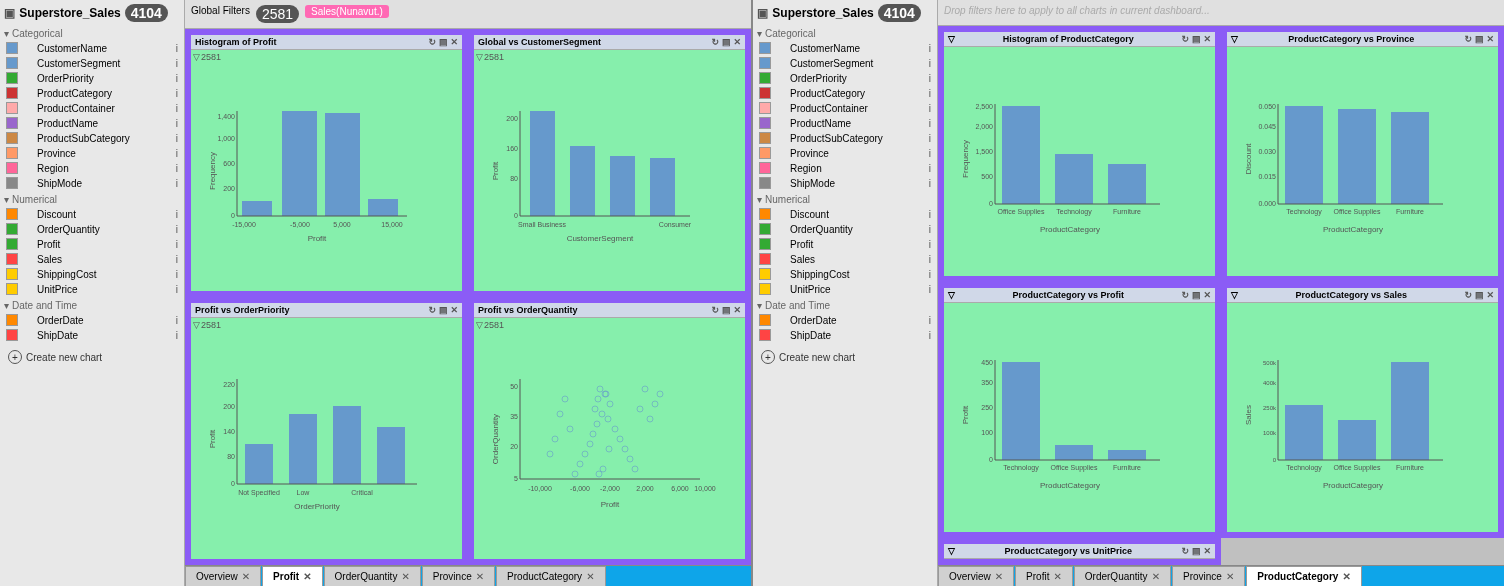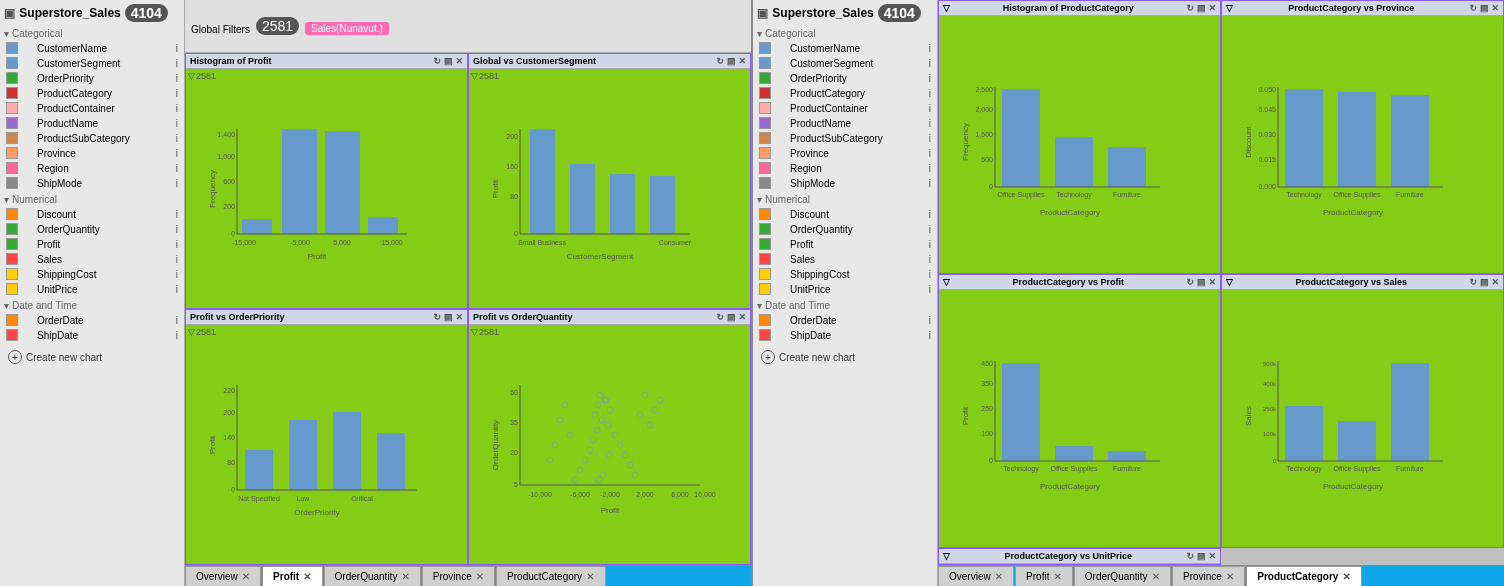--- a/index.html
+++ b/index.html
@@ -10,24 +10,24 @@
     .sidebar-count { background: #555; color: white; border-radius: 10px; padding: 1px 6px; font-size: 14px; }
     .section-label { color: #666; font-size: 10px; margin: 4px 0 2px 0; display: flex; align-items: center; gap: 3px; }
     .field-item { display: flex; align-items: center; justify-content: space-between; padding: 1px 2px; margin: 1px 0; background: #e8e8e8; }
     .field-color { width: 12px; height: 12px; border: 1px solid #999; display: inline-block; flex-shrink: 0; }
     .field-name { flex: 1; margin-left: 19px; font-size: 10px; }
     .field-info { color: #555; font-size: 10px; cursor: pointer; }
     .create-chart { display: flex; align-items: center; gap: 4px; padding: 4px; color: #333; cursor: pointer; margin-top: 4px; font-size: 10px; }
     .create-chart-icon { width: 14px; height: 14px; border: 1px solid #555; border-radius: 50%; display: flex; align-items: center; justify-content: center; font-size: 10px; }
 
     .main-content { flex: 1; display: flex; flex-direction: column; overflow: hidden; }
-    .global-filters { background: #e0e0e0; border-bottom: 1px solid #aaa; padding: 17px 6px; display: flex; align-items: flex-end; gap: 6px; font-size: 10px; min-height: 26px; }
+    .global-filters { background: #e0e0e0; border-bottom: 1px solid #aaa; padding: 5px 6px; display: flex; align-items: flex-start; gap: 6px; font-size: 10px; min-height: 26px; }
     .filter-tag { background: #ff69b4; color: white; padding: 1px 6px; border-radius: 3px; font-size: 10px; }
     .charts-grid { flex: 1; display: grid; grid-template-columns: 1fr 1fr; grid-template-rows: 1fr 1fr 60px; overflow: hidden; }
-    .chart-cell { border: 1px solid #8b5cf6; background: #84cc16; display: flex; flex-direction: column; overflow: hidden; }
+    .chart-cell { border: 6px solid #8b5cf6; background: #86efac; display: flex; flex-direction: column; overflow: hidden; }
     .chart-header { background: #d0d8e8; padding: 2px 4px; display: flex; align-items: center; justify-content: space-between; font-size: 9px; font-weight: bold; border-bottom: 1px solid #aaa; }
     .chart-header-icons { display: flex; gap: 3px; color: #555; }
     .chart-body { flex: 1; display: flex; align-items: center; justify-content: center; position: relative; overflow: hidden; }
     .chart-filter-badge { position: absolute; top: 2px; left: 2px; font-size: 9px; color: #555; display: flex; align-items: center; gap: 1px; }
     .tabs-row { background: #0ea5e9; display: flex; align-items: stretch; border-top: 1px solid #888; }
     .tab { padding: 4px 10px; background: #d0d0d0; border: 1px solid #999; border-bottom: none; cursor: pointer; font-size: 10px; display: flex; align-items: center; gap: 4px; margin-right: 1px; }
     .tab.active { background: white; font-weight: bold; }
     .tab-close { color: #555; font-size: 10px; }
 
     svg text { font-family: Arial, sans-serif; }
@@ -517,20 +517,23 @@
         </div>
 
       <div class="create-chart">
         <div class="create-chart-icon">+</div>
         <span>Create new chart</span>
       </div>
     </div>
 
     <div class="main-content">
 
+      <div class="global-filters" style="color:#aaa; font-style: italic;">
+        <span>Drop filters here to apply to all charts in current dashboard...</span>
+      </div>
 
       <div class="charts-grid" style="grid-template-columns: 1fr 1fr; grid-template-rows: 1fr 1fr auto;">
 
         <div class="chart-cell">
           <div class="chart-header">
             <span>▽</span>
             <span>Histogram of ProductCategory</span>
             <div class="chart-header-icons">
               <span>↻</span>
               <span>▤</span>

